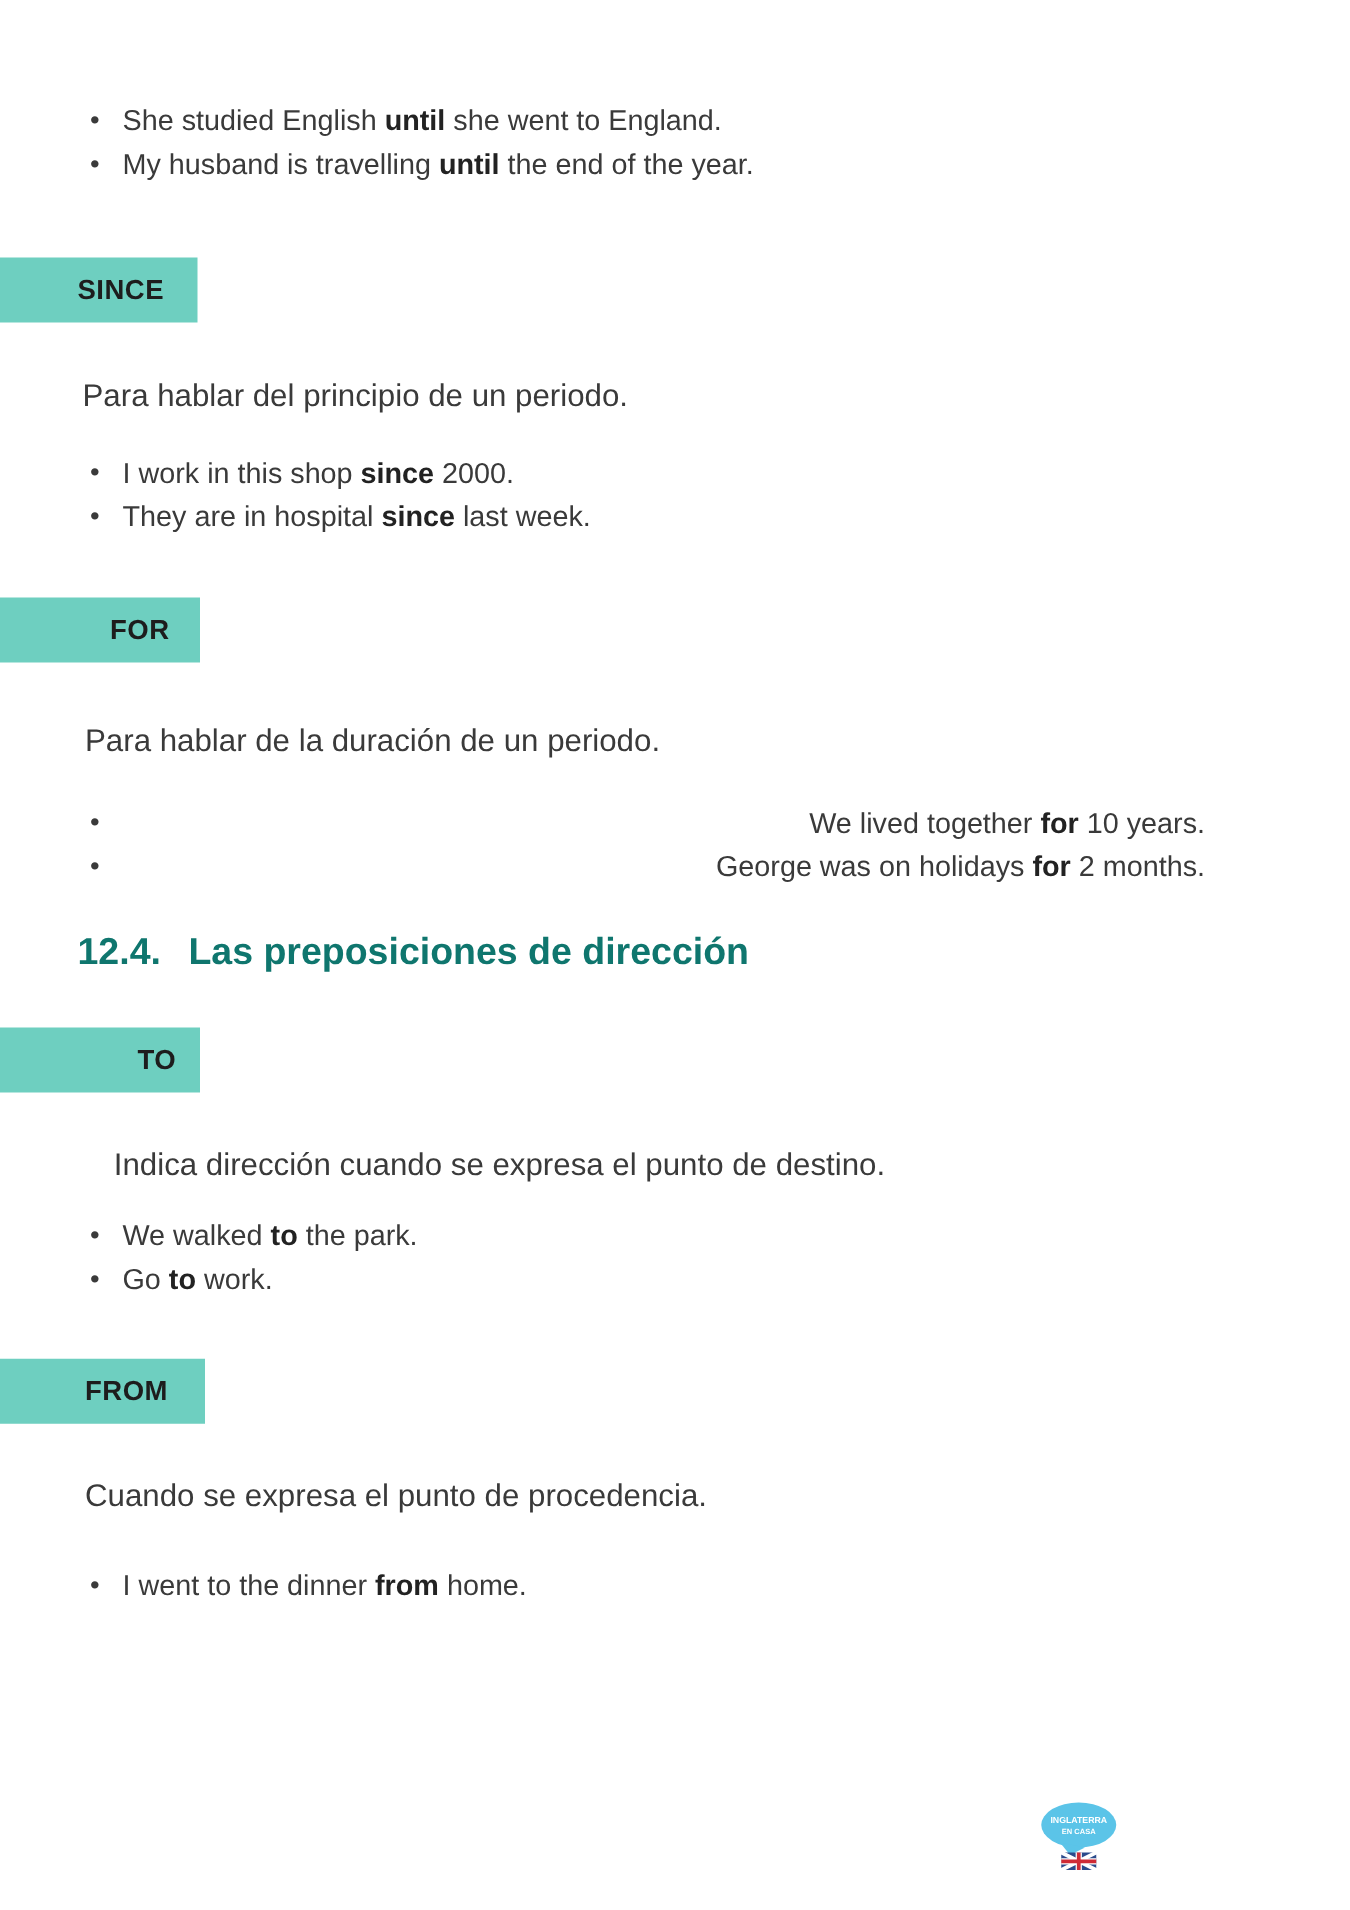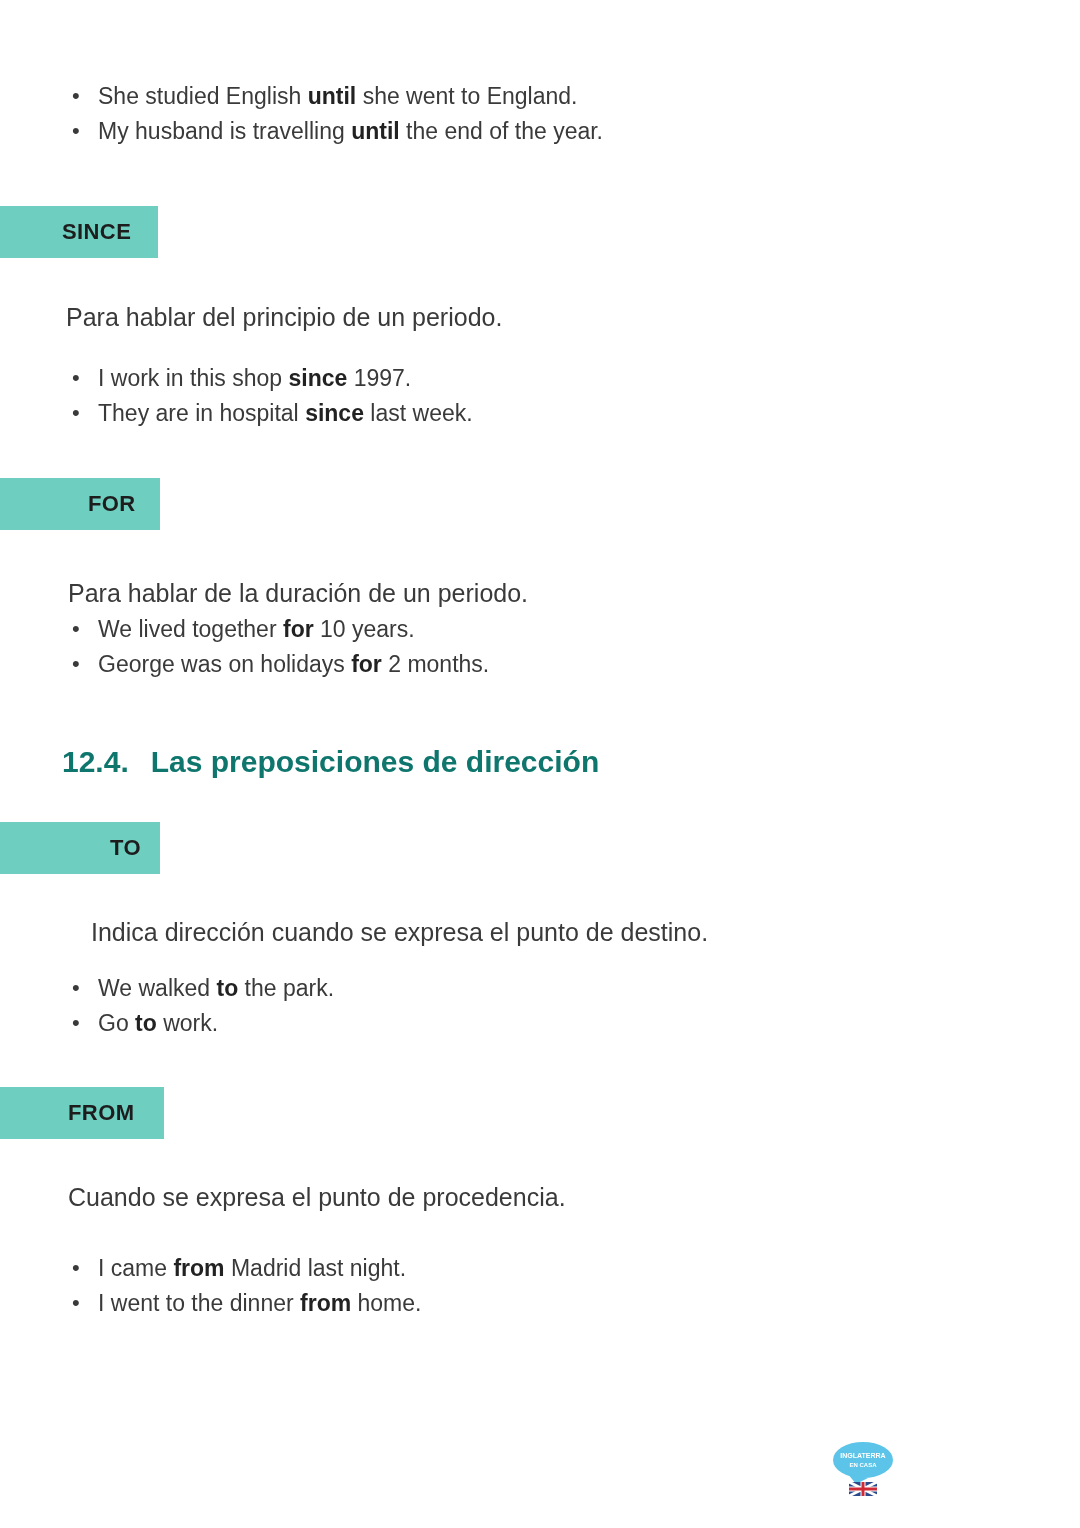--- a/index.html
+++ b/index.html
@@ -112,36 +112,36 @@
   <div class="label-box abs" style="left:0px; top:206px; width:158px; padding-left:62px; box-sizing:border-box;">
     <span>SINCE</span>
   </div>
 
   <div class="para abs" style="left:66px; top:300px; width:900px;">
     <span>Para hablar del principio de un periodo.</span>
   </div>
 
   <ul class="bullets abs" style="left:64px; top:362px; width:900px;">
     <li>
-      <span>I work in this shop </span><b>since</b><span> 1997.</span>
+      <span>I work in this shop </span><b>since</b><span> 2000.</span>
     </li>
     <li>
       <span>They are in hospital </span><b>since</b><span> last week.</span>
     </li>
   </ul>
 
   <div class="label-box abs" style="left:0px; top:478px; width:160px; padding-left:88px; box-sizing:border-box;">
     <span>FOR</span>
   </div>
 
   <div class="para abs" style="left:68px; top:576px; width:900px;">
     <span>Para hablar de la duración de un periodo.</span>
   </div>
 
-  <ul class="bullets abs" style="left:64px; top:613px; width:900px;">
+  <ul class="bullets abs" style="left:64px; top:642px; width:900px;text-align:right;">
     <li>
       <span>We lived together </span><b>for</b><span> 10 years.</span>
     </li>
     <li>
       <span>George was on holidays </span><b>for</b><span> 2 months.</span>
     </li>
   </ul>
 
   <div class="section-heading abs" style="left:62px; top:745px; width:900px;">
     <span class="num">12.4.</span>
@@ -168,23 +168,20 @@
   <div class="label-box abs" style="left:0px; top:1087px; width:164px; padding-left:68px; box-sizing:border-box;">
     <span>FROM</span>
   </div>
 
   <div class="para abs" style="left:68px; top:1180px; width:900px;">
     <span>Cuando se expresa el punto de procedencia.</span>
   </div>
 
   <ul class="bullets abs" style="left:64px; top:1252px; width:900px;">
     <li>
-      <span>I came </span><b>from</b><span>  Madrid last night.</span>
-    </li>
-    <li>
       <span>I went to the dinner </span><b>from</b><span> home.</span>
     </li>
   </ul>
 
   <div class="logo">
     <svg viewBox="0 0 74 62" width="74" height="62">
       <ellipse cx="37" cy="22" rx="30" ry="18" fill="#5bc4e8"></ellipse>
       <path d="M22 36 L30 46 L42 40 Z" fill="#5bc4e8"></path>
       <text x="37" y="20" text-anchor="middle" font-family="Liberation Sans, sans-serif" font-size="7" fill="#ffffff" font-weight="bold">INGLATERRA</text>
       <text x="37" y="29" text-anchor="middle" font-family="Liberation Sans, sans-serif" font-size="6" fill="#ffffff" font-weight="bold">EN CASA</text>

